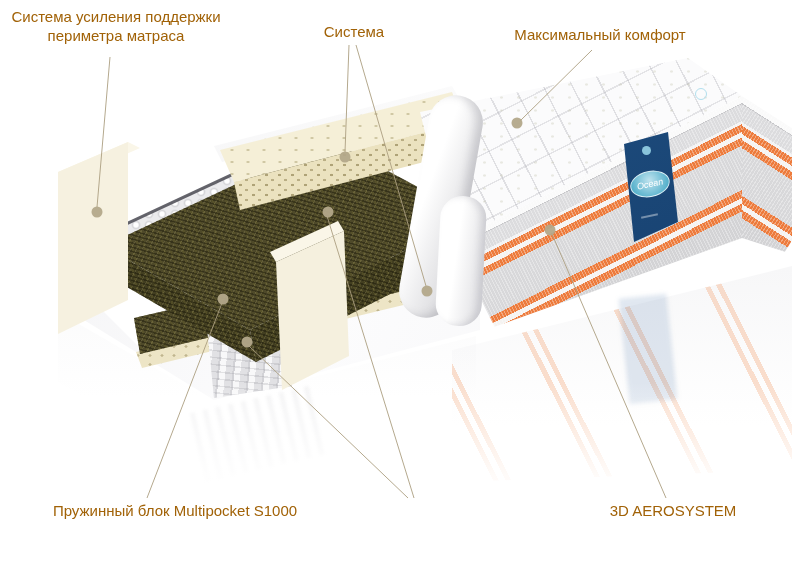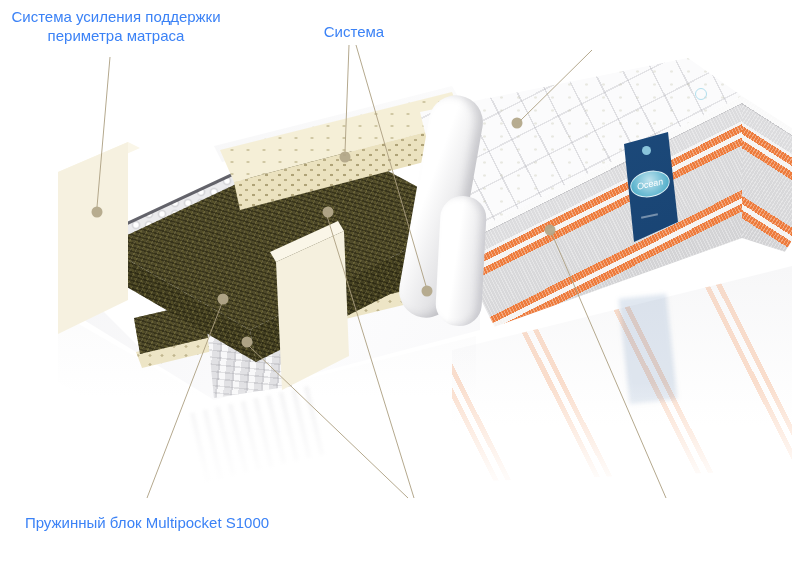--- a/index.html
+++ b/index.html
@@ -113,25 +113,25 @@
     border:1.5px solid rgba(170,220,235,.9);}
   .fold-a{position:absolute;left:414px;top:94px;width:54px;height:225px;border-radius:28px;
     transform:rotate(10deg);background:linear-gradient(100deg,#ffffff 30%,#dcdcdf 85%);
     box-shadow:inset -7px 0 9px rgba(118,118,130,.28);}
   .fold-b{position:absolute;left:438px;top:196px;width:46px;height:130px;border-radius:22px;
     transform:rotate(3deg);background:linear-gradient(95deg,#ffffff 40%,#e2e2e5 90%);
     box-shadow:inset -5px 0 7px rgba(118,118,130,.22);}
 
   
   .callout-svg{position:absolute;inset:0;width:796px;height:568px;}
-  .lbl{position:absolute;font-size:15px;line-height:1.25;color:#3b82f6;text-align:center;}
+  .lbl{position:absolute;font-size:15px;line-height:1.25;color:#a16207;text-align:center;}
   .lbl-perimeter{left:8px;top:8px;width:216px;}
   .lbl-latex{left:316px;top:23px;width:76px;}
   .lbl-comfort{left:498px;top:26px;width:204px;}
-  .lbl-springs{left:14px;top:502px;width:266px;margin-top:12px;}
+  .lbl-springs{left:42px;top:502px;width:266px;}
   .lbl-grass{left:352px;top:502px;width:130px;}
   .lbl-aero{left:598px;top:502px;width:150px;}
 </style>
 </head>
 <body>
 
 <div class="scene">
 
   <div class="shape rf-right"></div>
   <div class="rf-label"></div>
@@ -191,14 +191,16 @@
       <line x1="408" y1="498" x2="249" y2="346" stroke="#ac9f81" stroke-width="1" opacity="0.9"></line>
       <line x1="414" y1="498" x2="327" y2="216" stroke="#ac9f81" stroke-width="1" opacity="0.9"></line>
       <circle cx="247" cy="342" r="5.5" fill="#b3a88a" opacity="0.95"></circle>
       <circle cx="328" cy="212" r="5.5" fill="#b3a88a" opacity="0.95"></circle>
       <line x1="666" y1="498" x2="552" y2="234" stroke="#ac9f81" stroke-width="1" opacity="0.9"></line>
       <circle cx="550" cy="230" r="5.5" fill="#b3a88a" opacity="0.95"></circle>
     </svg>
 
   <div class="lbl lbl-perimeter">Система усиления поддержки периметра матраса</div>
   <div class="lbl lbl-latex">Система</div>
+  <div class="lbl lbl-comfort">Максимальный комфорт</div>
   <div class="lbl lbl-springs">Пружинный блок Multipocket S1000</div>
+  <div class="lbl lbl-aero">3D AEROSYSTEM</div>
 </div>
 
 </body></html>

